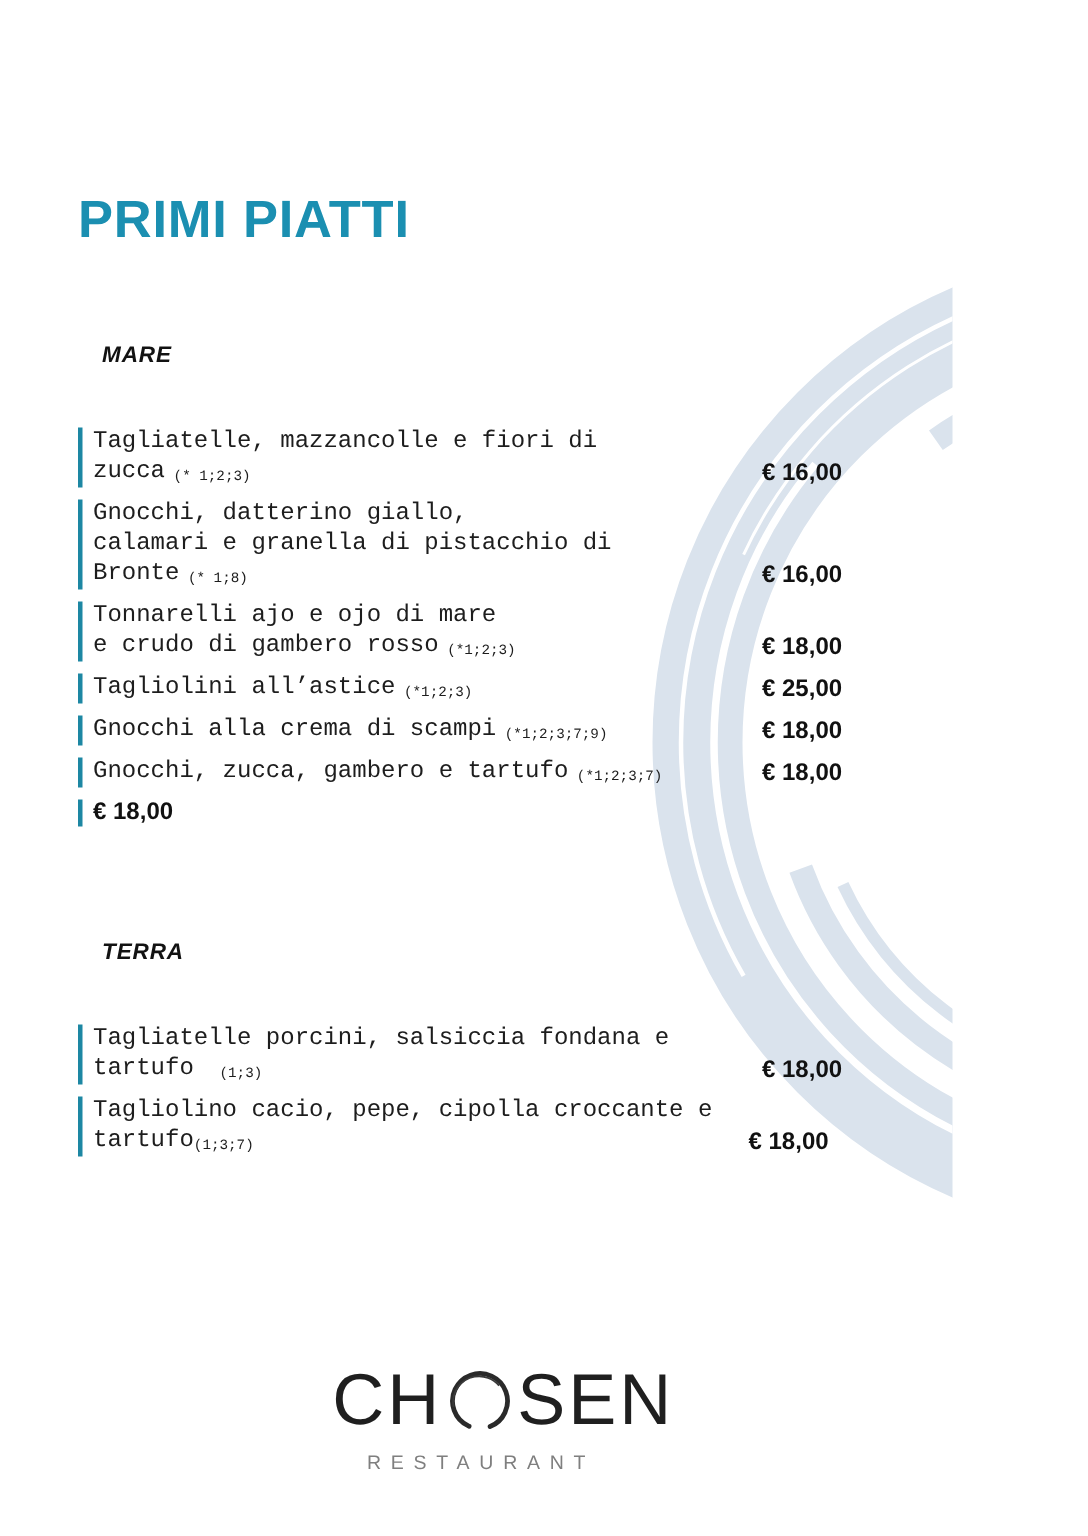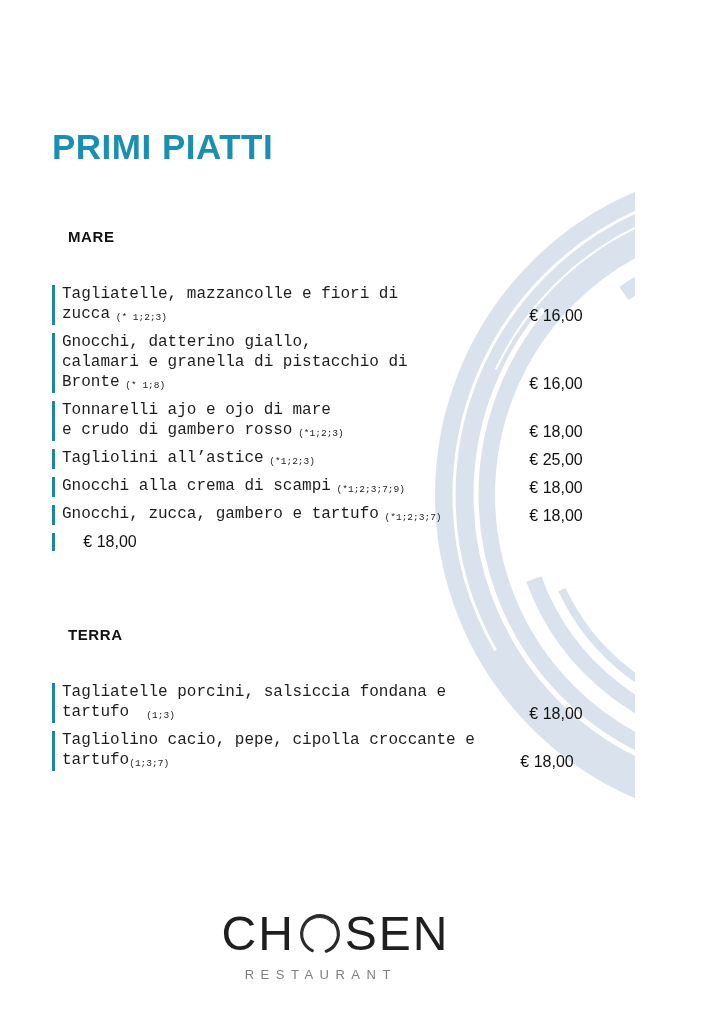--- a/index.html
+++ b/index.html
@@ -38,20 +38,21 @@
     width: 552px;
   }
   .section + .section { margin-top: 74px; }
   .section-heading {
     margin: 0 0 38px 16px;
     font-size: 15px;
     font-weight: 700;
     letter-spacing: 0.6px;
     line-height: 18px;
     color: #121212;
+    font-style: italic;
   }
   .item {
     display: flex;
     align-items: flex-end;
     margin-bottom: 6px;
   }
   .item-bar {
     width: 3px;
     align-self: stretch;
     margin: 1px 7px 1px 0;
@@ -66,23 +67,23 @@
   .item-name .line { display: block; }
   .alg {
     font-size: 9.5px;
     position: relative;
     top: 2px;
     white-space: pre;
     letter-spacing: 0;
   }
   .item-price {
     width: 96px;
-    text-align: center;
+    text-align: left;
     font-size: 16px;
-    font-weight: 400;
+    font-weight: 700;
     line-height: 20px;
     color: #111111;
     white-space: pre;
   }
   
   .section:last-child .item:last-child .item-price { padding-right: 9px; }
 
   .logo {
     position: absolute;
     left: 0; right: 0;

